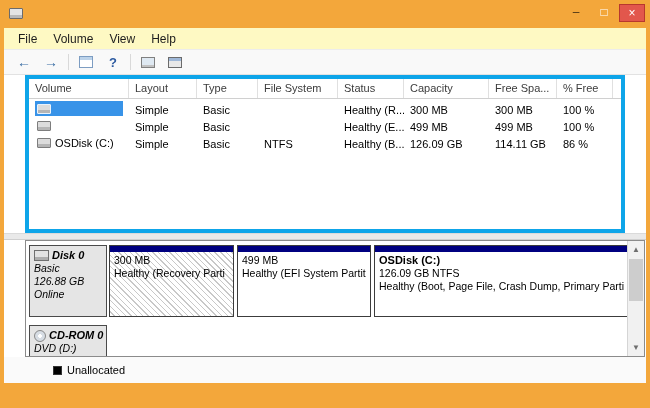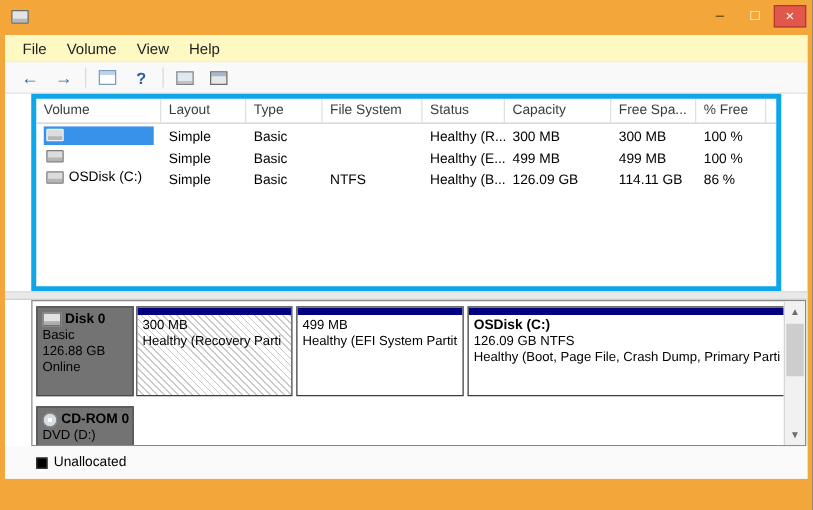--- a/index.html
+++ b/index.html
@@ -103,23 +103,23 @@
     position:absolute; top:212px; left:21px; width:620px; height:117px;
     background:#fff; border:1px solid #8b8b8b; overflow:hidden;
   }
   .graph-area { position:absolute; left:0; top:0; right:17px; bottom:0; overflow:hidden; }
 
   .disk-row { position:absolute; left:3px; right:2px; height:72px; display:flex; }
   .disk-row.row0 { top:4px; }
   .disk-row.row1 { top:84px; height:60px; }
 
   .disk-info {
-    flex:0 0 78px; background:#737373; border:1px solid #4a4a4a;
+    flex:0 0 78px; background:#e5e5e5; border:1px solid #4a4a4a;
     padding:3px 4px; font-size:10.5px; line-height:13px; color:#000;
-    overflow:hidden; white-space:nowrap;
+    overflow:hidden; white-space:nowrap;font-style:italic;
   }
   .disk-info b { font-size:11px; }
   .disk-info .name-line { display:flex; align-items:center; gap:3px; }
   .hdd-icon {
     width:15px; height:11px; background:#e2e2e2; border:1px solid #6f6f6f;
     box-shadow:inset 0 -3px 0 #adadad; flex:0 0 auto;
   }
   .disc-icon {
     width:12px; height:12px; border-radius:50%; border:1px solid #8a8a8a;
     background:radial-gradient(circle at 50% 50%, #fff 0 2px, #d7dde4 2px 5px, #c4ccd6 5px);
@@ -154,21 +154,21 @@
     position:absolute; left:1px; top:18px; width:14px; height:42px;
     background:#cdcdcd;
   }
 
   
   .legend {
     position:absolute; top:329px; left:0; right:0; height:26px;
     background:#fafafa; display:flex; align-items:center; gap:18px;
     padding-left:25px; font-size:11px; color:#000;
   }
-  .legend-item { display:flex; align-items:center; gap:5px; }
+  .legend-item { display:flex; align-items:center; gap:5px;margin-left:24px; }
   .swatch { width:9px; height:9px; display:inline-block; border:1px solid #333; }
   .swatch.black { background:#000000; }
   .swatch.navy { background:#000080; }
 </style>
 </head>
 <body>
 
 <div class="window">
 
   <div class="titlebar">

